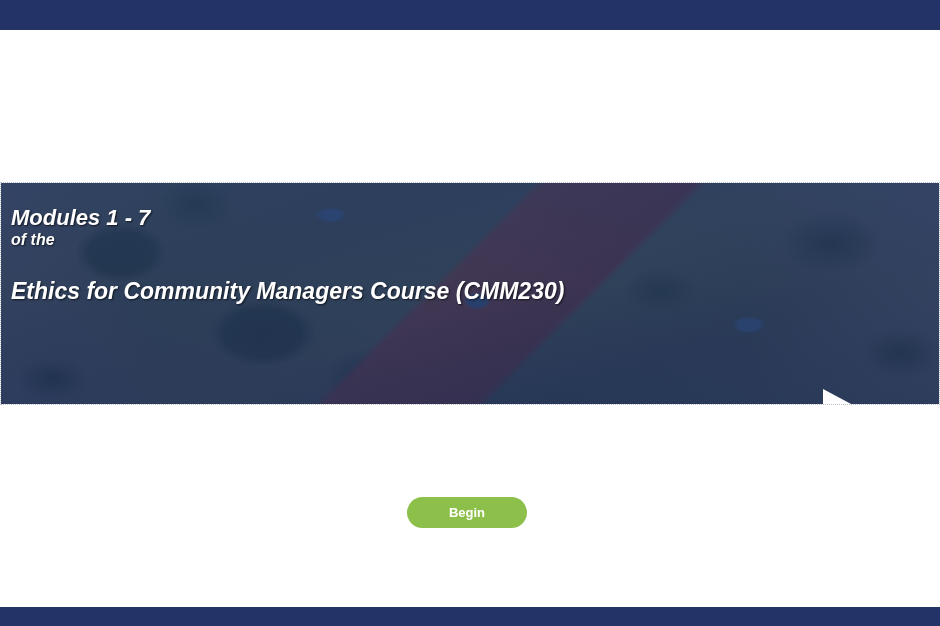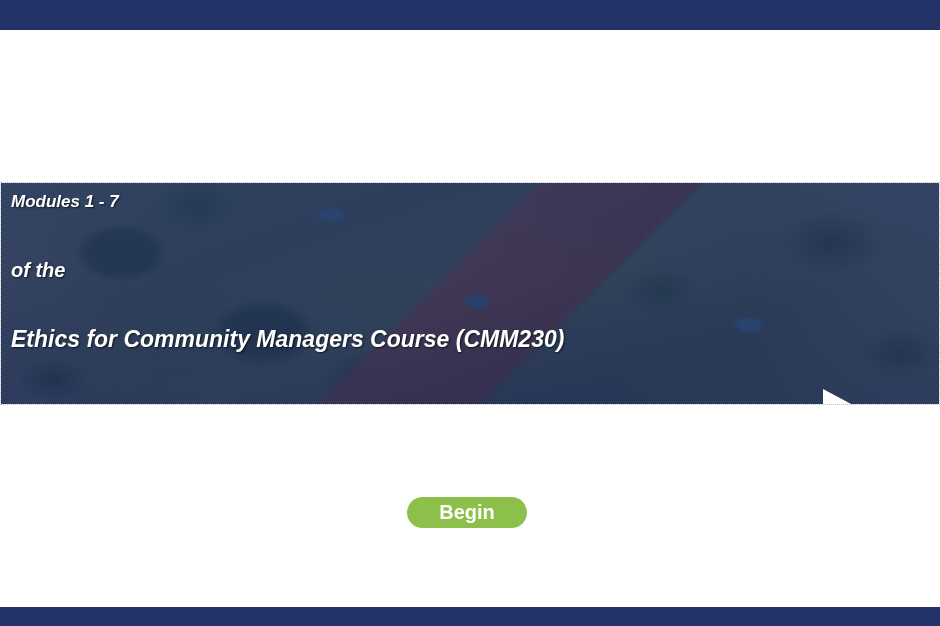--- a/index.html
+++ b/index.html
@@ -100,23 +100,23 @@
     left: 10px; top: 8px;
     width: 520px;
   }
   .hero-line {
     color: #ffffff;
     font-weight: bold;
     font-style: italic;
     text-shadow: 1px 1px 2px rgba(0,0,0,.65);
     white-space: nowrap;
   }
-  .line-modules { font-size: 17px; line-height: 22px; margin-top: 0px; }
-  .line-ofthe   { font-size: 20px; line-height: 22px; margin-top: 46px; }
-  .line-course  { font-size: 23px; line-height: 28px; margin-top: 44px; }
+  .line-modules { font-size: 22px; line-height: 22px; margin-top: 16px; }
+  .line-ofthe   { font-size: 16px; line-height: 22px; }
+  .line-course  { font-size: 23px; line-height: 28px; margin-top: 26px; }
 
   
   .logo {
     position: absolute;
     left: 742px; top: 198px;
     width: 192px;
     height: 195px;
   }
   .logo-mark { position: absolute; left: 18px; top: 0; width: 160px; height: 125px; }
 
@@ -124,21 +124,21 @@
   .begin-button {
     position: absolute;
     left: 407px; top: 497px;
     width: 120px;
     height: 31px;
     border: none;
     border-radius: 16px;
     background: #8cc04b;
     color: #ffffff;
     font-family: "Liberation Sans", sans-serif;
-    font-size: 20px;
+    font-size: 13px;
     font-weight: bold;
     cursor: pointer;
     padding: 0;
   }
 </style>
 </head>
 <body>
 
 <div class="slide">
 

